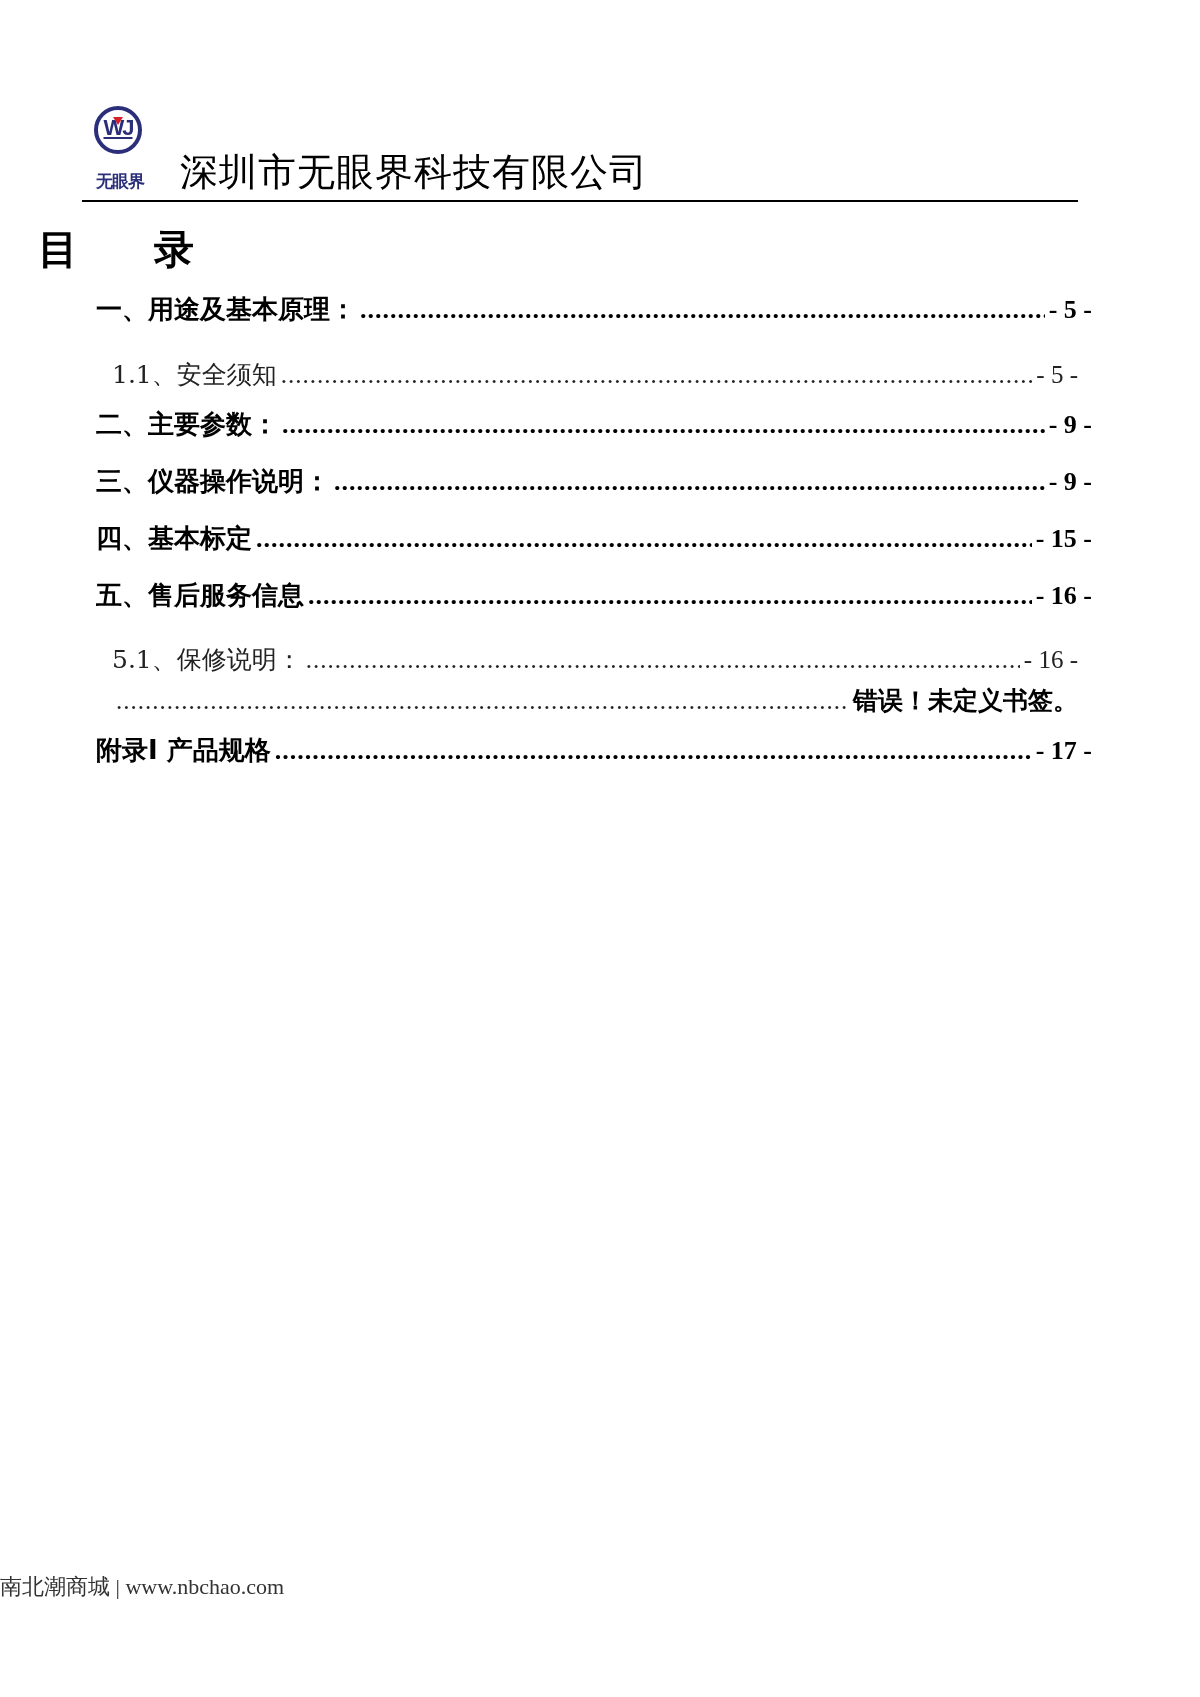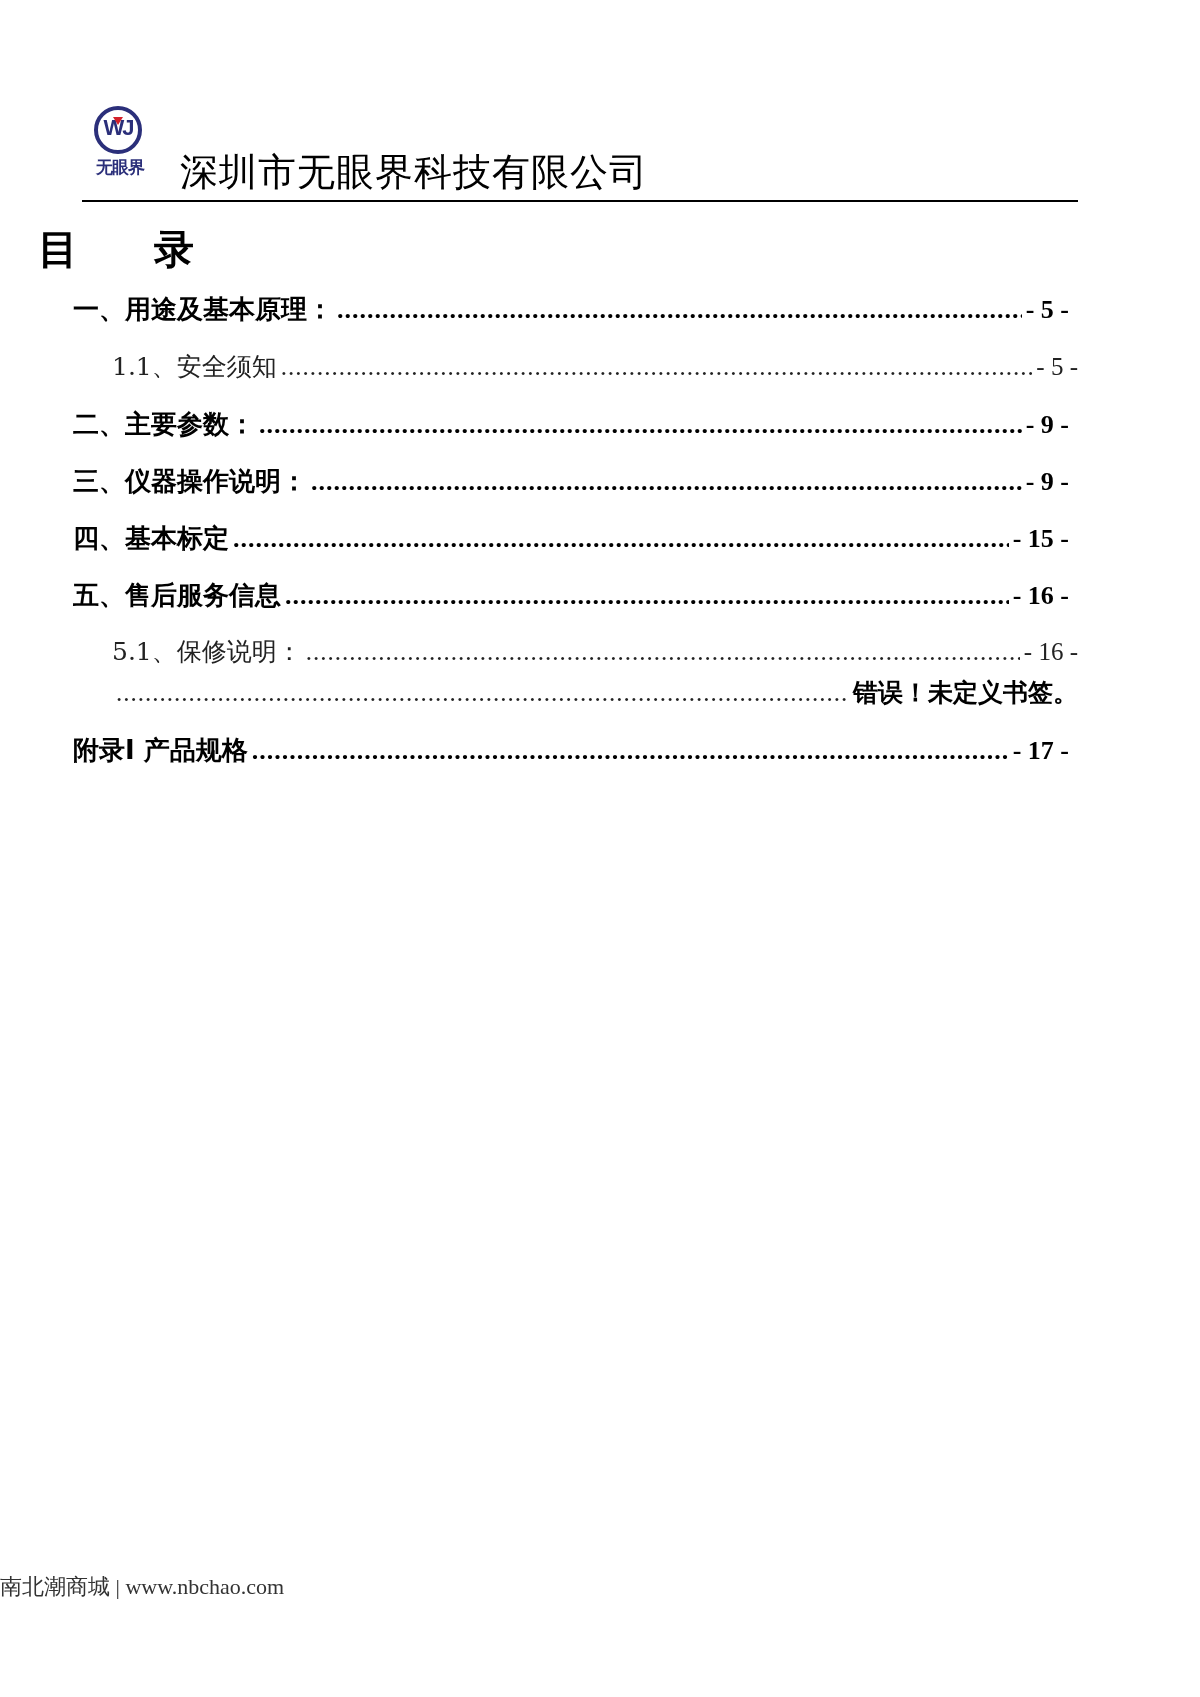--- a/index.html
+++ b/index.html
@@ -2,33 +2,33 @@
 <html><head>
 <meta charset="utf-8">
 <style>
   html, body { margin:0; padding:0; background:#ffffff; }
   body { width:1200px; height:1697px; position:relative; overflow:hidden;
          font-family:"Liberation Serif","DejaVu Serif",serif; color:#000; }
   .logo { position:absolute; left:86px; top:106px; width:68px; height:86px; }
   .logo-circle { position:absolute; left:8px; top:0; width:48px; height:48px; border:4px solid #2b2f7a;
                  border-radius:50%; box-sizing:border-box; }
   .logo-wj { position:absolute; left:8px; top:9px; width:48px; text-align:center;
-             font-family:"Liberation Sans",sans-serif; font-weight:bold; font-size:22px; color:#2b2f7a; letter-spacing:-2px; }
+             font-family:"Liberation Sans",sans-serif; font-weight:bold; font-size:22px; color:#2b2f7a; letter-spacing:-2px;text-decoration:underline; }
   .logo-tri { position:absolute; left:27px; top:11px; width:0; height:0;
               border-left:5px solid transparent; border-right:5px solid transparent; border-top:8px solid #d3202a; }
-  .logo-text { position:absolute; left:0; top:50px; width:68px; text-align:center;
+  .logo-text { position:absolute; left:0; top:64px; width:68px; text-align:center;
                font-family:"DejaVu Sans",sans-serif; font-weight:bold; font-size:17px; color:#2b2f7a; letter-spacing:-1px; }
   .company { position:absolute; left:180px; top:147px; font-size:38px; font-family:"DejaVu Sans",sans-serif; letter-spacing:1px; }
   .header-rule { position:absolute; left:82px; top:200px; width:996px; height:2px; background:#000; }
   .toc-title { position:absolute; left:0; width:1160px; top:222px; text-align:left; font-size:40px;
                font-weight:bold; font-family:"DejaVu Sans",sans-serif; }
   .toc-title span { display:inline-block; margin:0 38px; }
-  .toc-row { position:absolute; left:73px; width:996px; display:flex; align-items:baseline; white-space:nowrap; }
+  .toc-row { position:absolute; left:96px; width:996px; display:flex; align-items:baseline; white-space:nowrap; }
   .toc-row.l1 { font-weight:bold; font-size:26px; font-family:"DejaVu Sans",sans-serif; }
-  .toc-row.l2 { left:112px; width:966px; font-size:25px; color:#222; font-family:"DejaVu Serif",serif; }
+  .toc-row.l2 { left:112px; width:966px; font-size:25px; color:#222; font-family:"DejaVu Serif",serif;margin-top:8px; }
   .toc-row .label { flex:none; }
   .toc-row .dots { flex:1 1 auto; overflow:hidden; margin:0 4px; font-family:"Liberation Serif",serif; }
   .toc-row .dots::after { content:"......................................................................................................................................................................................................................................................"; letter-spacing:1px; }
   .toc-row.l1 .dots::after { font-weight:bold; }
   .toc-row .page { flex:none; font-family:"Liberation Serif",serif; }
   .toc-row .err { flex:none; font-weight:bold; color:#000; font-family:"DejaVu Sans",sans-serif; font-size:25px; }
   .footer { position:absolute; left:0; width:1166px; top:1572px; text-align:left; font-size:22px; color:#333;
             font-family:"Liberation Serif",serif; }
 </style>
 </head>

